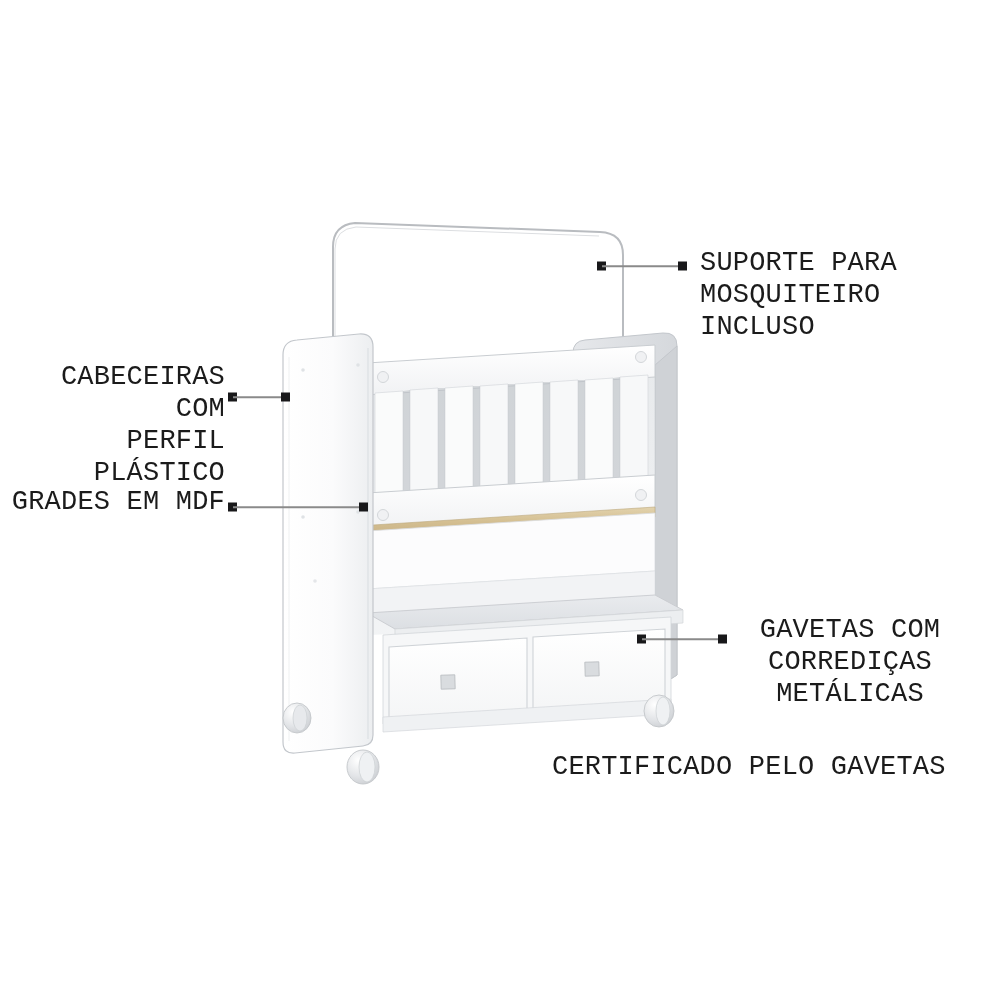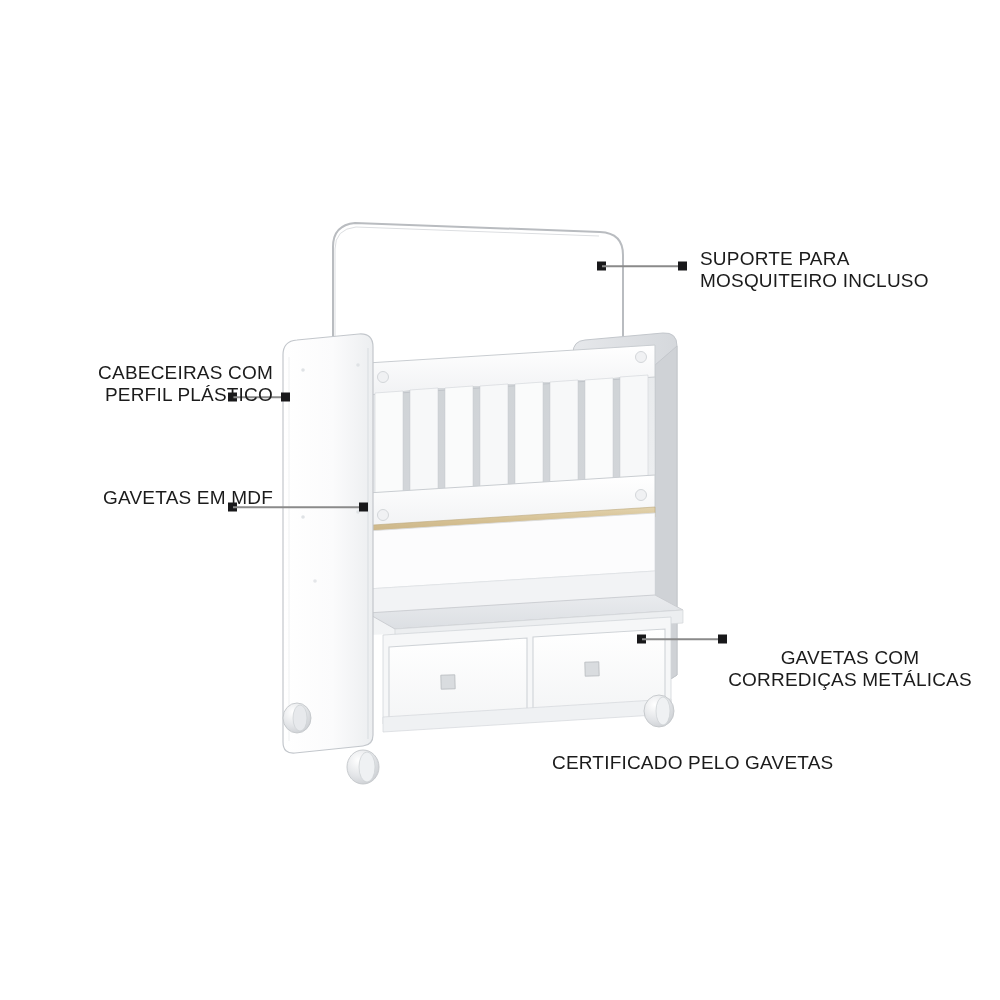--- a/index.html
+++ b/index.html
@@ -20,34 +20,34 @@
     position: absolute;
     left: 0; top: 0;
     width: 1000px;
     height: 1000px;
     background: #ffffff;
   }
   
   .callout {
     position: absolute;
     color: #1b1b1b;
-    font-size: 19px;
+    font-size: 27px;
     line-height: 1.18;
     letter-spacing: 0.2px;
     white-space: pre-line;
-    font-family: Liberation Sans, sans-serif;
-  }
-  .callout.left   { text-align: right; padding-left: 48px; }
+    font-family: Liberation Mono, monospace;
+  }
+  .callout.left   { text-align: right; }
   .callout.right  { text-align: left;  }
   .callout.center { text-align: center; }
 
   #label-suporte   { left: 700px; top: 248px; width: 300px; text-align: left; }
   #label-cabeceiras{ left: 0px;   top: 362px; width: 225px; text-align: right; }
   #label-grades    { left: 0px;   top: 487px; width: 225px; text-align: right; }
-  #label-gavetas   { left: 700px; top: 615px; width: 300px; text-align: center; margin-top: 32px; }
+  #label-gavetas   { left: 700px; top: 615px; width: 300px; text-align: center; }
   #label-inmetro   { left: 552px; top: 752px; width: 400px; text-align: left; }
 
   
   .leader { position: absolute; }
   .leader .line {
     position: absolute;
     height: 1.5px;
     background: #8a8a8a;
     top: 50%;
     transform: translateY(-50%);
@@ -263,20 +263,20 @@
     <span class="line"></span>
     <span class="dot end"></span>
   </div>
 
   <div class="callout right" id="label-suporte">SUPORTE PARA
 MOSQUITEIRO INCLUSO</div>
 
   <div class="callout left" id="label-cabeceiras">CABECEIRAS COM
 PERFIL PLÁSTICO</div>
 
-  <div class="callout left" id="label-grades">GAVETAS EM MDF</div>
+  <div class="callout left" id="label-grades">GRADES EM MDF</div>
 
   <div class="callout center" id="label-gavetas">GAVETAS COM
 CORREDIÇAS METÁLICAS</div>
 
   <div class="callout center" id="label-inmetro">CERTIFICADO PELO GAVETAS</div>
 
 </div>
 
 </body></html>

